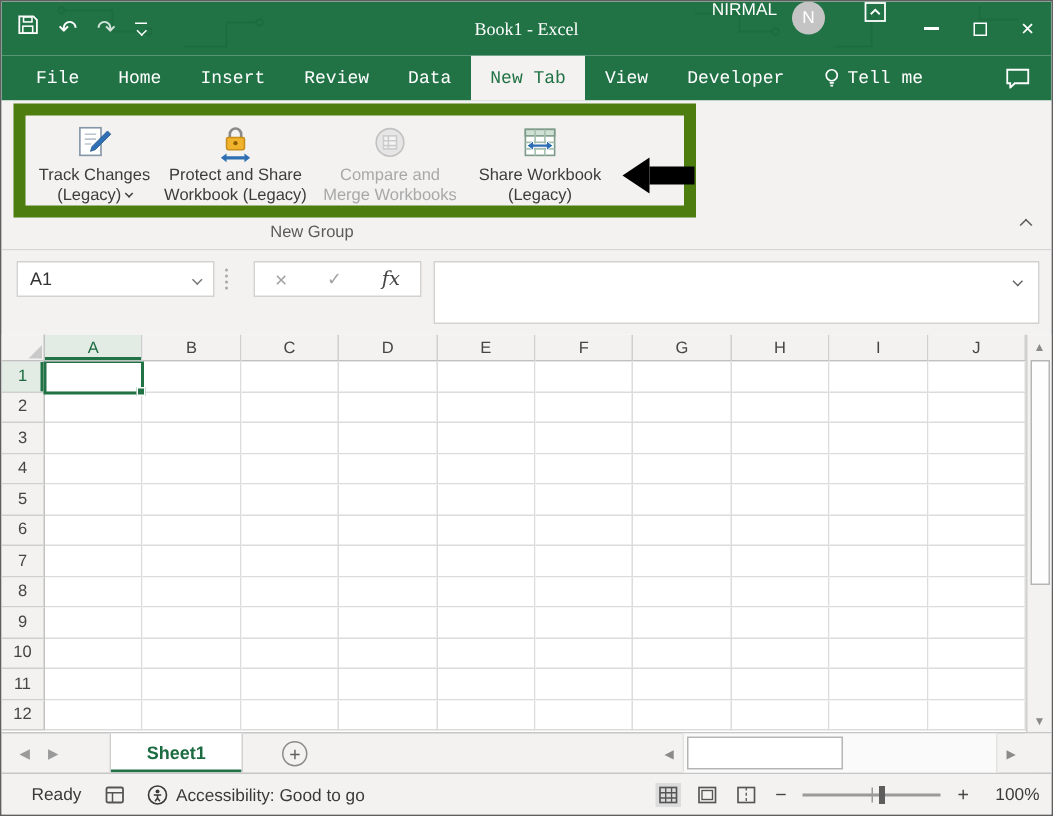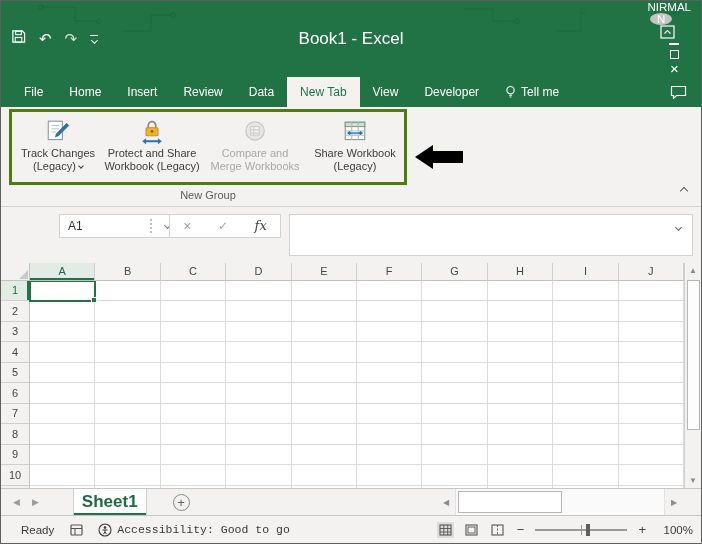--- a/index.html
+++ b/index.html
@@ -9,57 +9,57 @@
   .window { width:702px; height:544px; border:1px solid #5f5f5f; display:flex; flex-direction:column; background:#fff; overflow:hidden; position:relative; }
 
   
   .titlebar { flex:0 0 36px; background:#217346; position:relative; display:flex; align-items:center; color:#fff; padding-left:10px; }
   .deco { position:absolute; inset:0; pointer-events:none; }
   .qat { display:flex; align-items:center; gap:13px; z-index:1; }
   .qat .glyph { font-size:15px; line-height:1; cursor:default; }
   .dim { opacity:.8; }
   .qat-custom { display:flex; flex-direction:column; align-items:center; gap:2px; }
   .qat-custom .bar { width:8px; height:1.5px; background:#fff; }
-  .title { position:absolute; left:0; right:0; text-align:center; font-size:17px; pointer-events:none; z-index:0; }
-  .tb-right { margin-left:auto; display:flex; align-items:center; height:100%; z-index:1;flex-direction:column; }
+  .title { position:absolute; left:0; right:0; text-align:center; font-size:12px; pointer-events:none; z-index:0;font-family:Liberation Serif, serif; }
+  .tb-right { margin-left:auto; display:flex; height:100%; z-index:1; }
   .user { font-size:11.5px; margin-right:10px; }
   .avatar { width:22px; height:22px; border-radius:50%; background:#c4c4c4; color:#fff; display:flex; align-items:center; justify-content:center; font-size:11.5px; margin-right:26px; }
   .tb-icon { margin-right:14px; display:flex; }
   .winbtn { width:32px; height:100%; display:flex; align-items:center; justify-content:center; font-size:15px; }
   .min-glyph { width:10px; height:1.5px; background:#fff; display:inline-block; }
   .max-glyph { width:9px; height:9px; border:1.3px solid #fff; display:inline-block; }
 
   
-  .tabrow { flex:0 0 30px; background:#217346; display:flex; color:#fff; padding-left:10px; align-items:stretch; }
+  .tabrow { flex:0 0 30px; background:#217346; display:flex; color:#fff; padding-left:10px; align-items:stretch;font-family:Liberation Mono, monospace; }
   .tab { font-size:12px; padding:0 13px; display:flex; align-items:center; gap:5px; white-space:nowrap; }
   .tab.active { background:#f3f2f1; color:#217346; }
   .chat-wrap { margin-left:auto; display:flex; align-items:center; padding-right:14px; }
 
   
   .ribbon { flex:0 0 100px; background:#f3f2f1; position:relative; border-bottom:1px solid #d8d6d4; }
-  .group-box { position:absolute; left:8px; top:2px; width:398px; height:76px; border:3px solid #4d7c0f; display:flex; background:#f3f2f1; padding:3px 0 0 2px; }
+  .group-box { position:absolute; left:8px; top:2px; width:455px; height:76px; border:8px solid #4d7c0f; display:flex; background:#f3f2f1; padding:3px 0 0 2px; }
   .rbtn { display:flex; flex-direction:column; align-items:center; padding:2px 2px 0; font-size:11px; color:#3c3c3c; text-align:center; line-height:1.2; }
   .w1{width:88px;} .w2{width:100px;} .w3{width:106px;} .w4{width:94px;}
   .ricon { height:30px; display:flex; align-items:center; }
   .rlab { white-space:nowrap; }
   .rbtn.disabled { color:#a8a8a8; }
   .group-label { position:absolute; left:8px; top:82px; width:398px; text-align:center; font-size:11px; color:#5a5a5a; }
   .anno-arrow { position:absolute; left:414px; top:38px; display:flex; align-items:center; }
   .anno-head { width:0; height:0; border-top:12px solid transparent; border-bottom:12px solid transparent; border-right:18px solid #000; }
   .anno-shaft { width:30px; height:12px; background:#000; }
   .collapse { position:absolute; right:14px; bottom:8px; color:#5a5a5a; }
 
   .chev { display:inline-block; width:6px; height:6px; border-right:1.6px solid currentColor; border-bottom:1.6px solid currentColor; }
   .chev.down { transform:rotate(45deg); }
   .chev.up { transform:rotate(-135deg); }
   .chev.tiny { width:4px; height:4px; margin-left:3px; vertical-align:2px; }
 
   
   .formularow { flex:0 0 56px; background:#f3f2f1; position:relative; }
-  .namebox { position:absolute; left:10px; top:7px; width:120px; height:24px; background:#fff; border:1px solid #d4d2d0; display:flex; align-items:center;margin-left:48px; }
+  .namebox { position:absolute; left:10px; top:7px; width:132px; height:24px; background:#fff; border:1px solid #d4d2d0; display:flex; align-items:center; }
   .namebox .val { flex:1; padding-left:8px; font-size:12px; color:#333; }
   .namebox .chev { color:#777; margin-right:8px; }
   .dots { position:absolute; left:149px; top:12px; display:flex; flex-direction:column; gap:2px; }
   .dots i { width:2px; height:2px; background:#a8a8a8; border-radius:50%; }
   .fxbox { position:absolute; left:168px; top:7px; width:112px; height:24px; background:#fff; border:1px solid #d4d2d0; display:flex; align-items:center; justify-content:space-around; }
   .cancel { color:#a3a3a3; font-size:14px; }
   .enter { color:#a3a3a3; font-size:12px; }
   .fx { font-family:"DejaVu Serif",serif; font-style:italic; font-size:13px; color:#444; }
   .formulabox { position:absolute; left:288px; top:7px; right:8px; height:42px; background:#fff; border:1px solid #d4d2d0; }
   .formulabox .chev { position:absolute; right:11px; top:10px; color:#666; }
@@ -83,33 +83,33 @@
 
   .vscroll { flex:0 0 17px; background:#f3f2f1; border-left:1px solid #d0d0d0; display:flex; flex-direction:column; align-items:center; }
   .sbtn { color:#8a8a8a; font-size:8px; height:16px; display:flex; align-items:center; justify-content:center; width:100%; }
   .vthumb { width:13px; height:150px; background:#fdfdfd; border:1px solid #b5b5b5; margin-top:1px; }
   .vspacer { flex:1; }
 
   
   .sheetbar { flex:0 0 27px; background:#f3f2f1; border-top:1px solid #c6c6c6; display:flex; align-items:center; }
   .nav { color:#9a9a9a; font-size:9px; padding:0 6px; }
   .nav.first { margin-left:6px; }
-  .sheet-tab { margin-left:28px; height:100%; background:#fff; border-left:1px solid #d0d0d0; border-right:1px solid #d0d0d0; display:flex; align-items:center; padding:0 8px; font-size:17px; font-weight:bold; color:#1d6b40; box-shadow:inset 0 -2px 0 #217346; }
+  .sheet-tab { margin-left:28px; height:100%; background:#fff; border-left:1px solid #d0d0d0; border-right:1px solid #d0d0d0; display:flex; align-items:center; padding:0 24px; font-size:12px; font-weight:bold; color:#1d6b40; box-shadow:inset 0 -2px 0 #217346; }
   .add-sheet { margin-left:26px; width:17px; height:17px; border-radius:50%; border:1px solid #8a8a8a; color:#5f5f5f; display:flex; align-items:center; justify-content:center; font-size:13px; line-height:1; }
   .hscroll { margin-left:auto; display:flex; align-items:center; height:100%; width:246px; }
   .hscroll .sbtn { width:18px; height:100%; }
   .htrack { flex:1; height:100%; background:#fafafa; border-left:1px solid #e2e2e2; border-right:1px solid #e2e2e2; position:relative; }
   .hthumb { position:absolute; left:2px; top:2px; bottom:2px; width:104px; background:#fff; border:1px solid #b5b5b5; }
   .hcorner { width:18px; height:100%; background:#f3f2f1; }
 
   
   .statusbar { flex:0 0 28px; background:#f3f2f1; border-top:1px solid #c6c6c6; display:flex; align-items:center; font-size:11.5px; color:#3a3a3a; }
   .mode { margin-left:20px; }
   .macro { margin-left:16px; display:flex; }
-  .acc { margin-left:14px; display:flex; align-items:center; gap:5px;font-family:Liberation Mono, monospace; }
+  .acc { margin-left:14px; display:flex; align-items:flex-end; gap:5px; }
   .sb-right { margin-left:auto; display:flex; align-items:center; gap:9px; margin-right:8px; }
   .view-btn { display:flex; padding:2px; }
   .view-btn.pressed { background:#dcdcdc; }
   .zoombtn { font-size:13px; color:#444; padding:0 2px; }
   .slider { width:92px; height:12px; position:relative; display:flex; align-items:center; }
   .slider .track { width:100%; height:2px; background:#9a9a9a; }
   .slider .tick { position:absolute; left:50%; top:1px; width:1px; height:10px; background:#9a9a9a; }
   .slider .thumb { position:absolute; left:55%; top:0; width:4px; height:12px; background:#5d5d5d; }
   .zoomlevel { width:36px; text-align:right; }
 </style>

